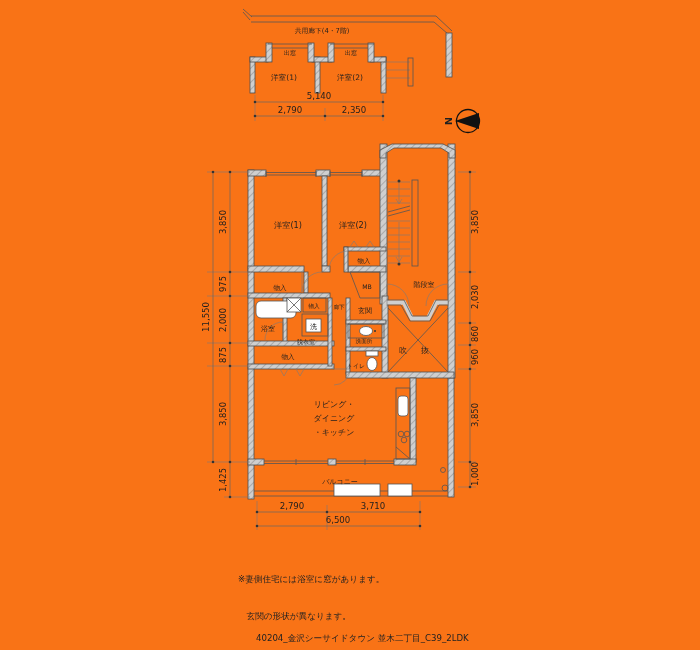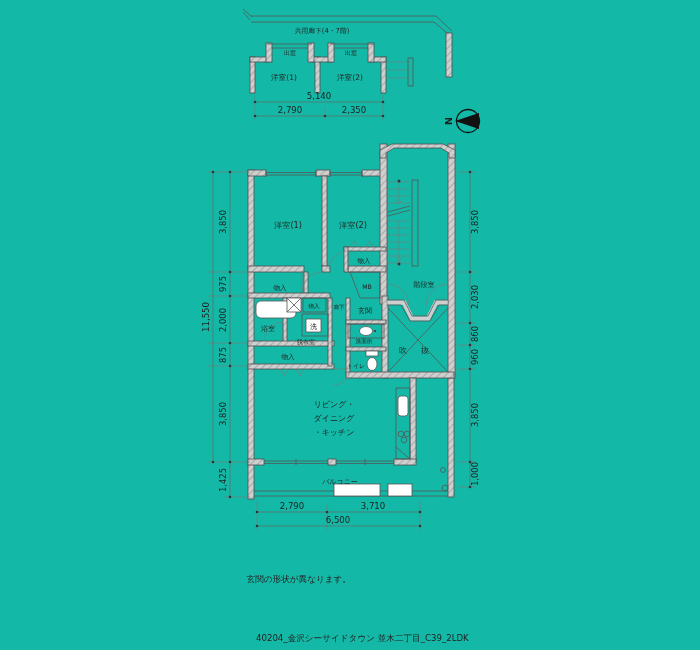--- a/index.html
+++ b/index.html
@@ -1,16 +1,16 @@
 <!DOCTYPE html>
 <html><head>
 <meta charset="utf-8">
 <style>
   html,body{margin:0;padding:0;background:#fff;}
-  .page{position:relative;width:700px;height:650px;background:#14b8a6;overflow:hidden;
+  .page{position:relative;width:700px;height:650px;background:#f97316;overflow:hidden;
         font-family:"DejaVu Sans",sans-serif;}
   svg{position:absolute;left:0;top:0;}
   svg text{fill:#1f1f1f;}
   .wall{fill:url(#hatch);stroke:#4f4f4f;stroke-width:0.8;}
   .thin{fill:none;stroke:#555;stroke-width:0.8;}
   .thin2{fill:none;stroke:#7a7a7a;stroke-width:0.6;}
   .fix{fill:#fff;stroke:#555;stroke-width:0.8;}
   .dimline{stroke:#666;stroke-width:0.7;fill:none;}
   .dimdot{fill:#333;}
   .notes{position:absolute;left:238px;top:549px;font-size:8.6px;line-height:12.2px;
@@ -345,20 +345,21 @@
     <text font-size="8.6" text-anchor="middle" x="292" y="509">2,790</text>
     <text font-size="8.6" text-anchor="middle" x="373" y="509">3,710</text>
     <line class="dimline" x1="257" y1="526" x2="420" y2="526"></line>
     <circle class="dimdot" cx="257" cy="526" r="1.3"></circle>
         <circle class="dimdot" cx="420" cy="526" r="1.3"></circle>
     <text font-size="8.6" text-anchor="middle" x="338" y="523">6,500</text>
   </g>
 </svg>
 
   <div class="notes">
+    <div>※妻側住宅には浴室に窓があります。</div>
     <div>　玄関の形状が異なります。</div>
     
     
     
     
   </div>
   <div class="caption">40204_金沢シーサイドタウン 並木二丁目_C39_2LDK</div>
 </div>
 
 </body></html>

